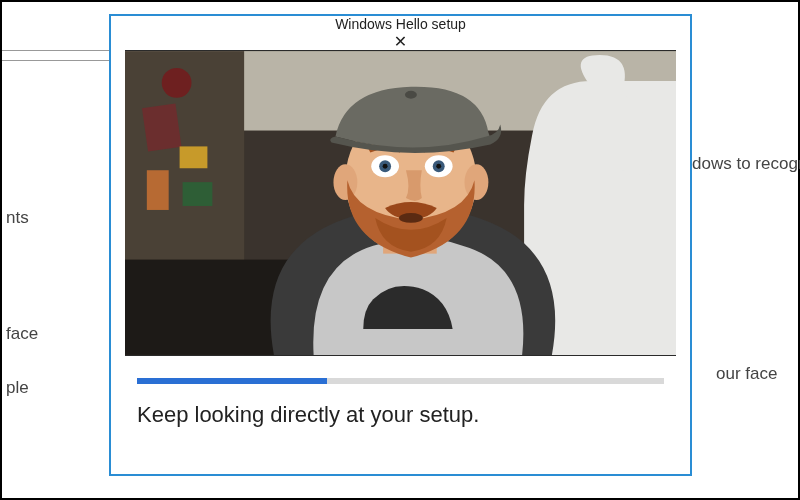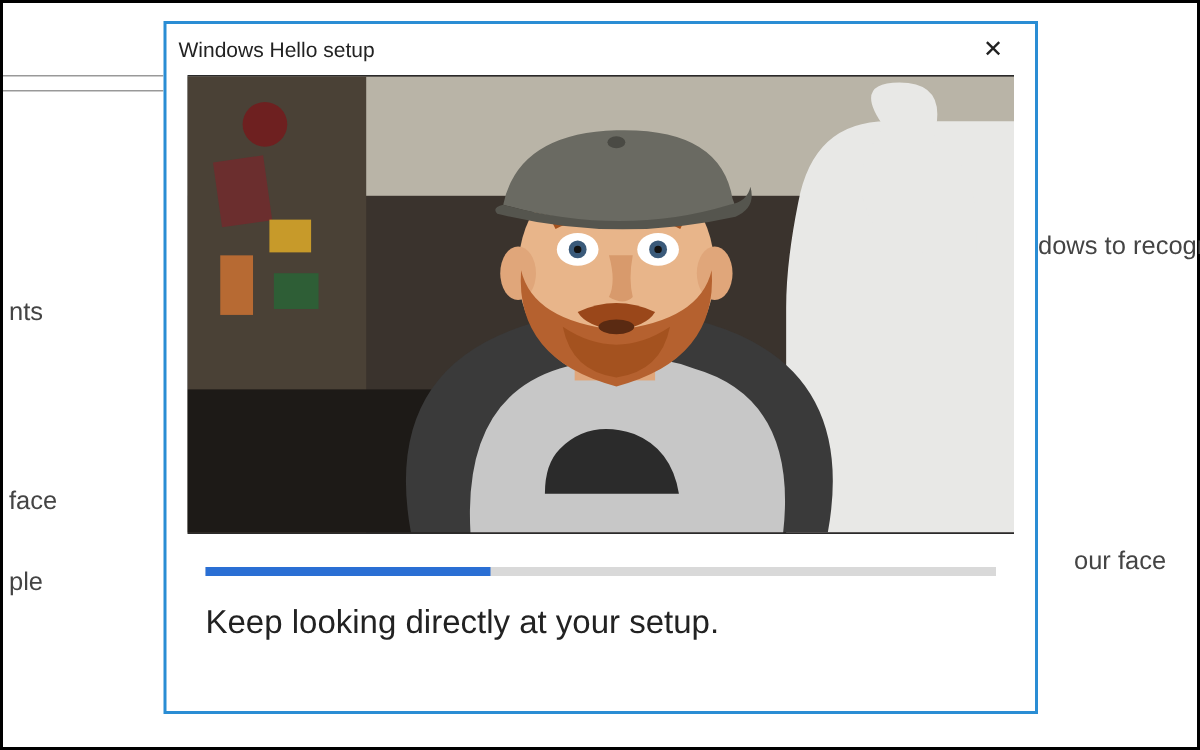--- a/index.html
+++ b/index.html
@@ -12,20 +12,21 @@
   .bg-line { position:absolute; left:0; height:1px; background:#999; }
   .bg-text { position:absolute; color:#444; font-size:17px; white-space:nowrap; }
   
   .dialog {
     position:absolute; left:107px; top:12px; width:583px; height:462px;
     background:#fff; border:2px solid #2a8dd4;
   }
   .titlebar {
     height:34px; display:flex; align-items:center; justify-content:space-between;
     padding:0 8px 0 8px;
+    flex-direction:column;
   }
   .titlebar .title { font-size:14px; color:#222; }
   .close {
     width:40px; height:30px; display:flex; align-items:center; justify-content:center;
     cursor:pointer; font-size:16px; color:#222;
   }
   .camera {
     position:relative; margin:0 14px; height:306px; overflow:hidden;
     background:#2a2a2a;
   }
@@ -41,21 +42,21 @@
   }
 </style>
 </head>
 <body>
 
 <div class="stage">
 
   <div class="bg-line" style="top:58px; width:107px;"></div>
   <div class="bg-line" style="top:48px; width:107px;"></div>
 
-  <span class="bg-text" style="left:4px; top:196px;">nts</span>
+  <span class="bg-text" style="left:4px; top:206px;">nts</span>
   <span class="bg-text" style="left:4px; top:322px;">face</span>
   <span class="bg-text" style="left:4px; top:376px;">ple</span>
   <span class="bg-text" style="left:690px; top:152px;">dows to recogniz</span>
   <span class="bg-text" style="left:690px; top:362px;padding-left:24px;">our face</span>
 
   <div class="dialog">
     <div class="titlebar">
       <span class="title">Windows Hello setup</span>
       <div class="close" title="Close">
         <span>✕</span>

